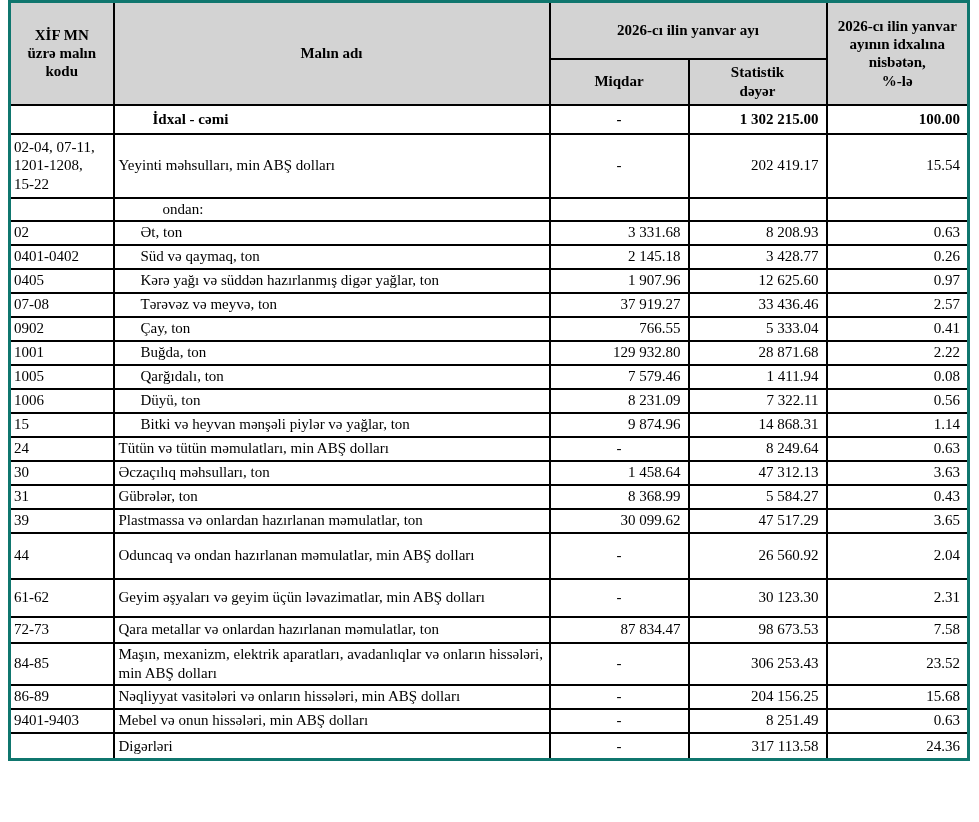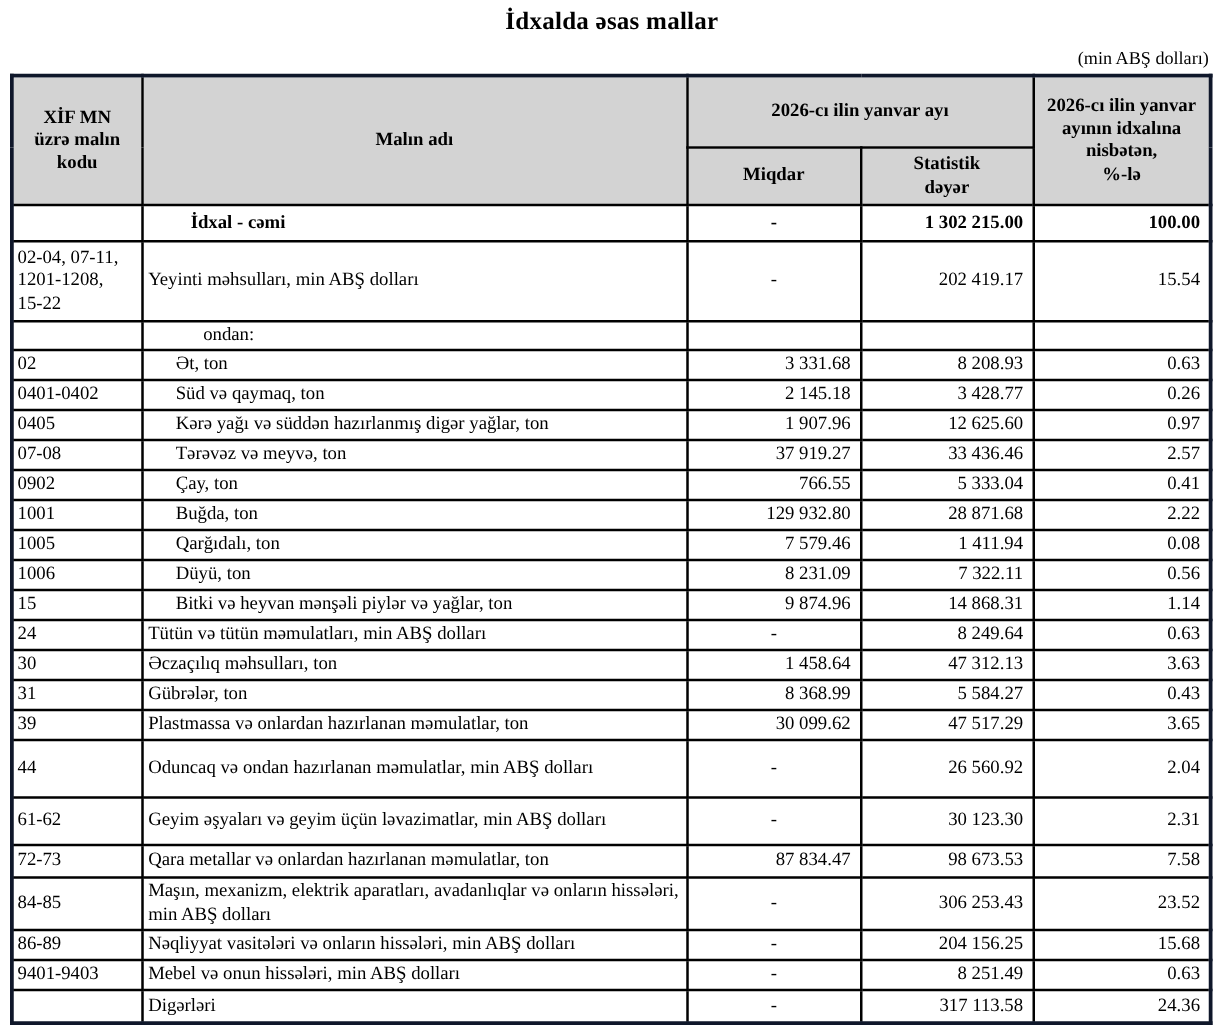--- a/index.html
+++ b/index.html
@@ -20,21 +20,21 @@
   .unit-note {
     text-align: right;
     font-size: 14.5px;
     margin: 10px 12px 3px 0;
   }
   table.main-table {
     border-collapse: collapse;
     table-layout: fixed;
     width: 959px;
     margin-left: 8px;
-    border: 3px solid #0f172a;
+    border: 3px solid #0f766e;
     font-size: 15px;
   }
   .main-table th, .main-table td {
     border: 2px solid #000;
     line-height: 1.22;
     overflow: hidden;
   }
   .main-table thead th {
     background: #d3d3d3;
     font-weight: bold;
@@ -71,23 +71,21 @@
     padding-right: 7px;
     padding-left: 2px;
   }
   td.dash { text-align: center; padding-right: 2px; }
 </style>
 </head>
 <body>
 
 <div class="page">
 
-  <div class="page-title">İdxalda əsas mallar</div>
-
-  <div class="unit-note">(min ABŞ dolları)</div>
+
 
   <table class="main-table">
     <colgroup>
       <col style="width:104px">
       <col style="width:436px">
       <col style="width:139px">
       <col style="width:138px">
       <col style="width:142px">
     </colgroup>
     <thead>

